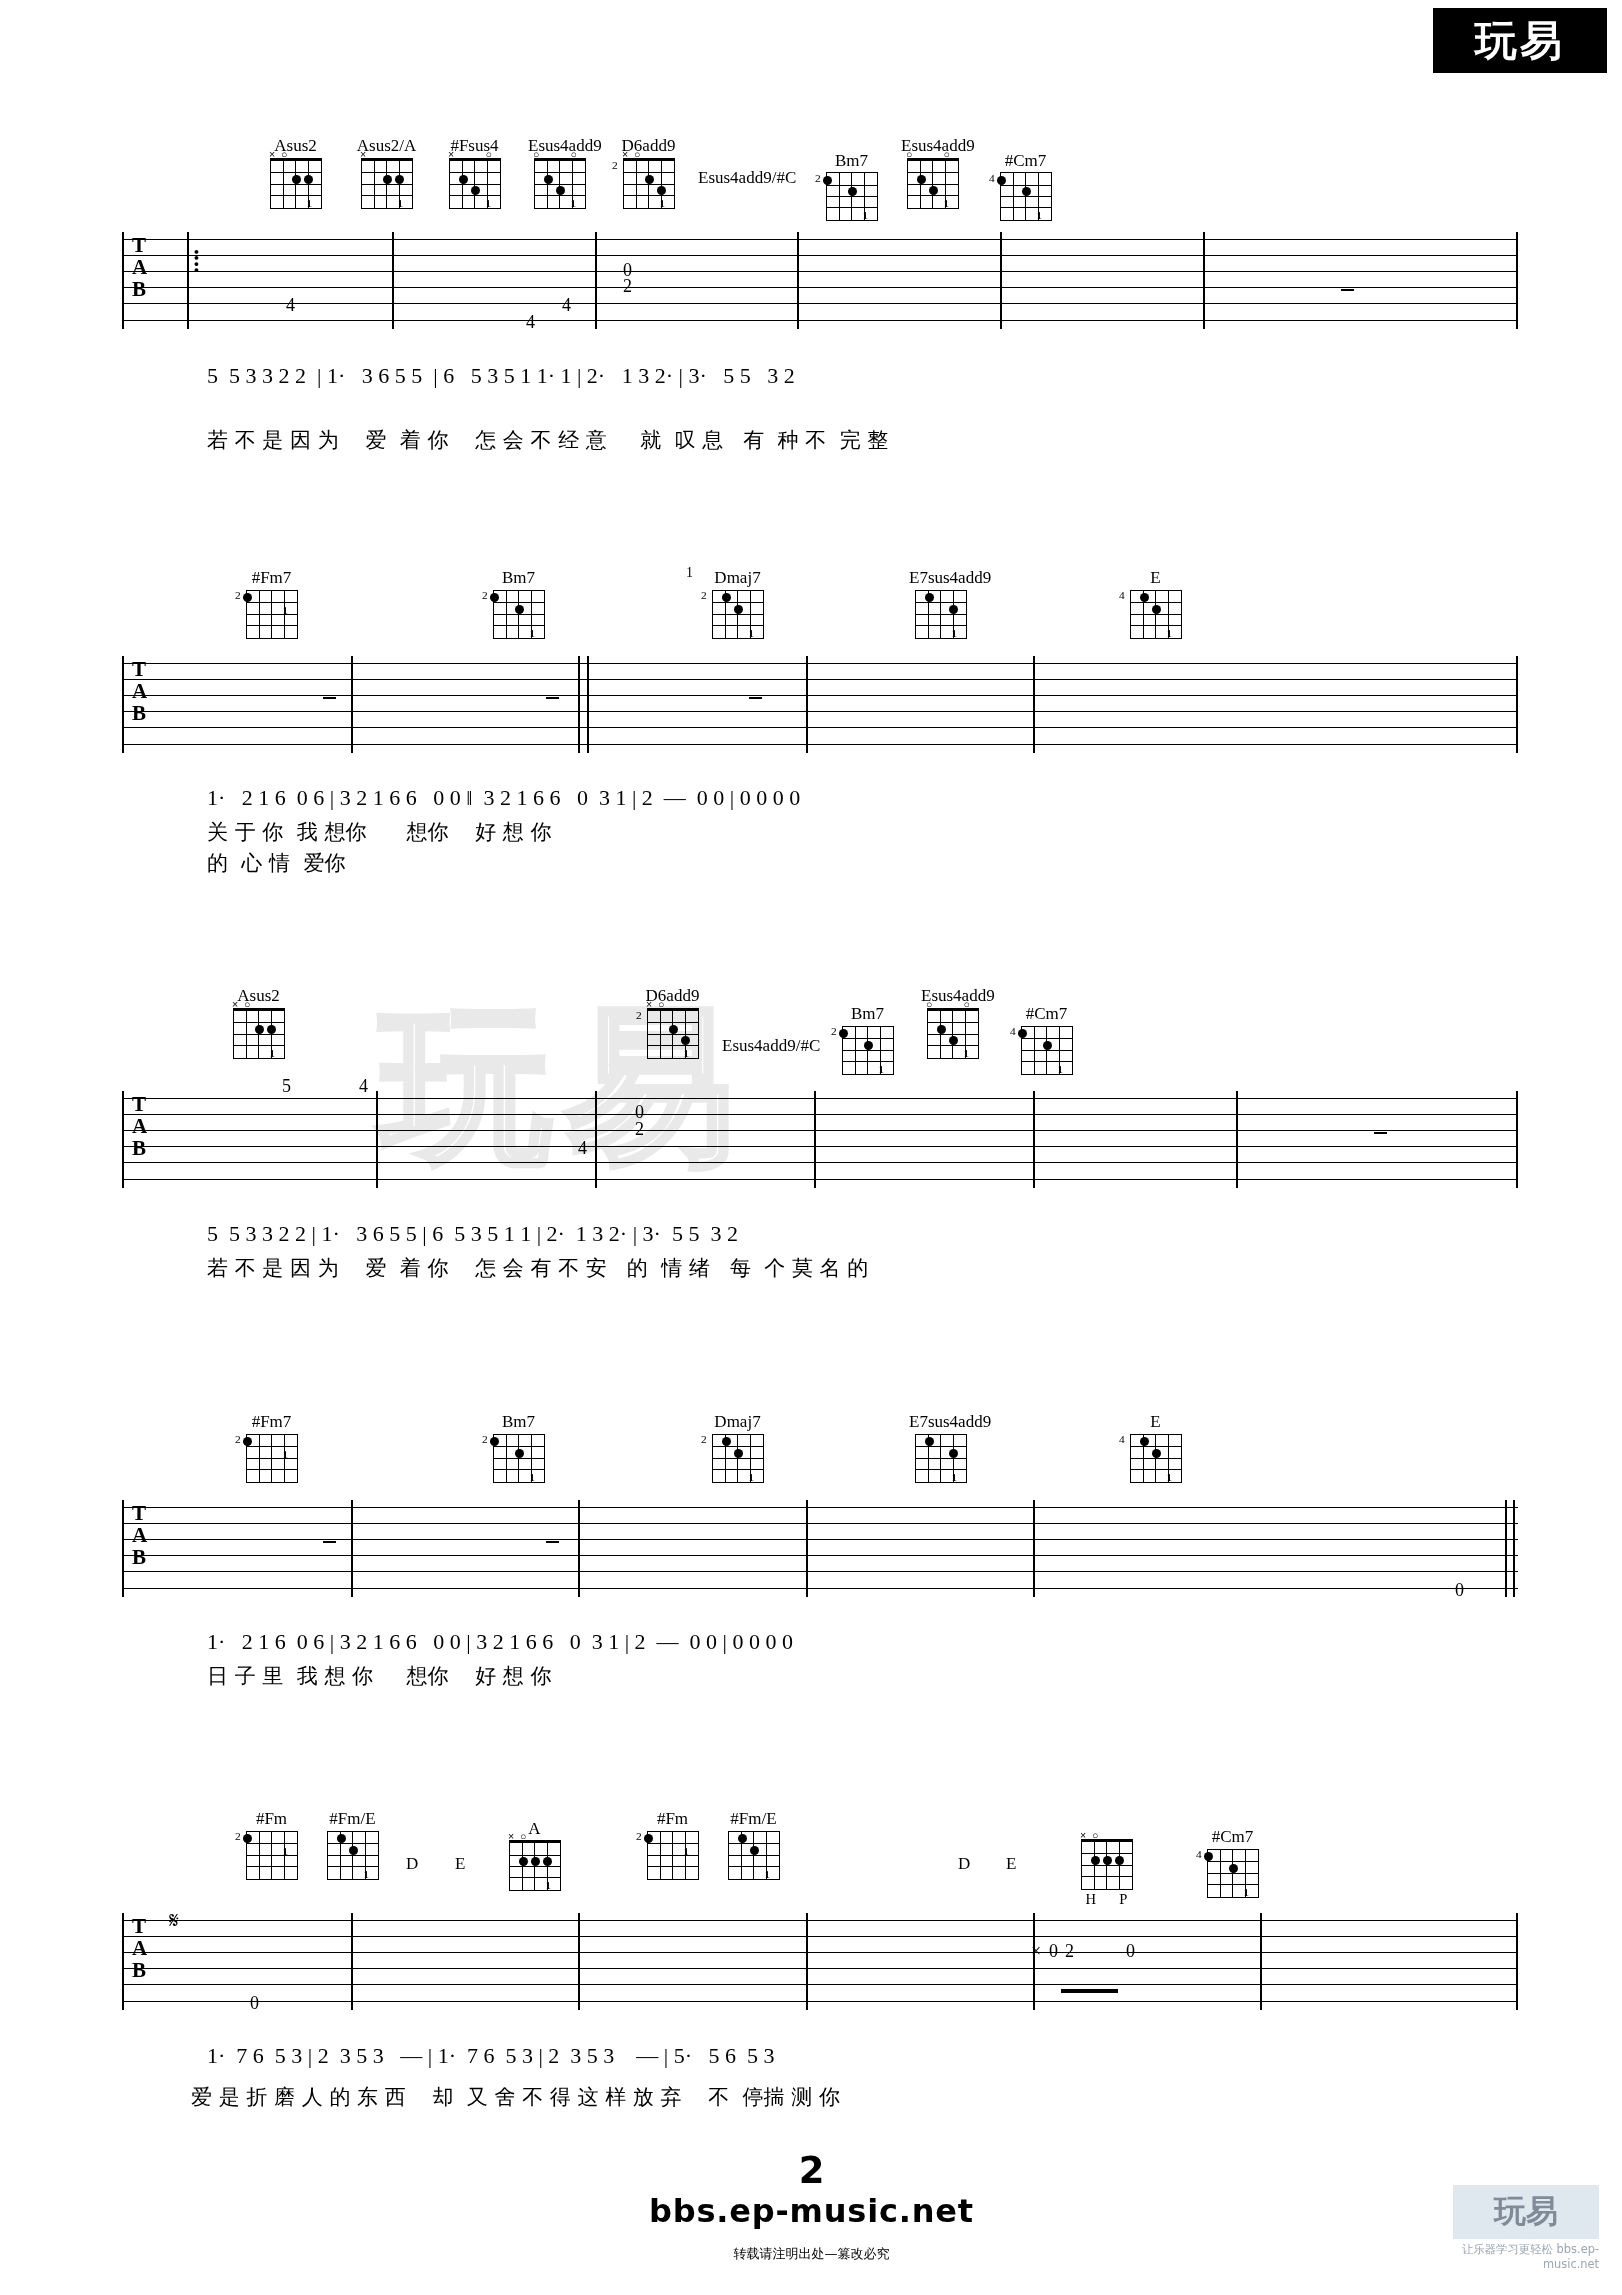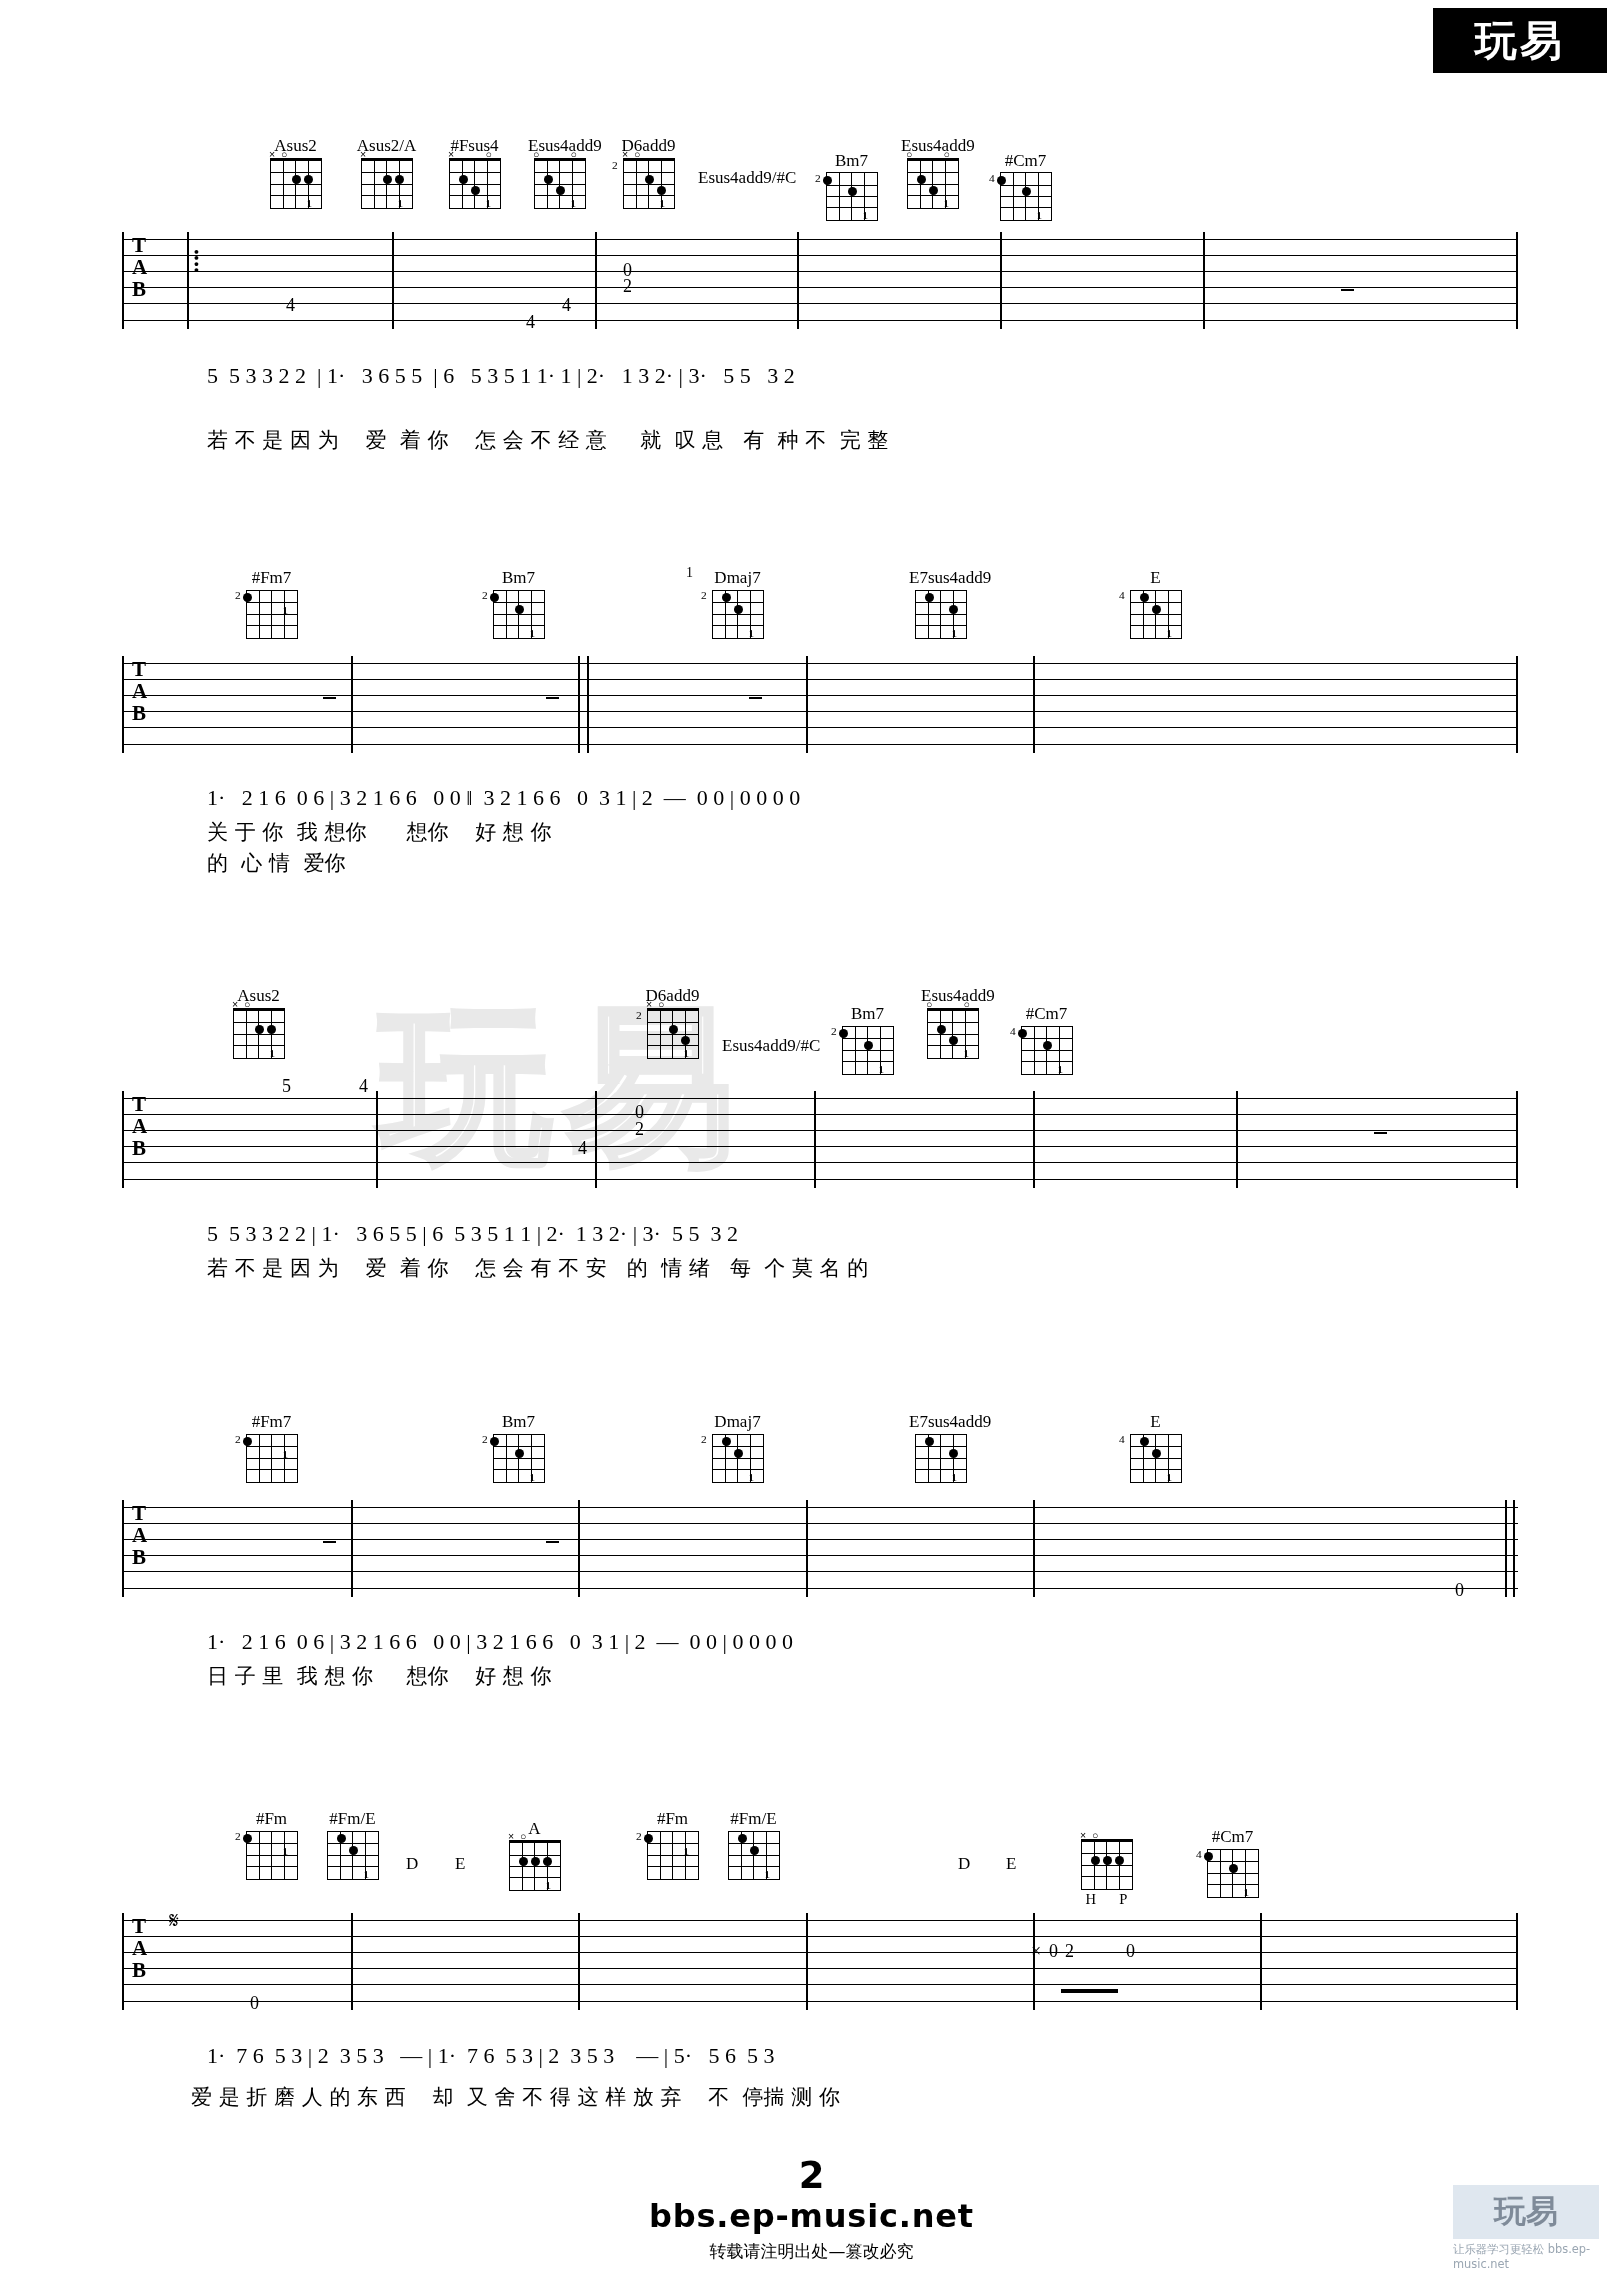--- a/index.html
+++ b/index.html
@@ -54,27 +54,27 @@
   .repeat{position:absolute;font-size:32px;font-family:"Liberation Serif",serif;}
 
   
   .wm{position:absolute;font-family:"DejaVu Sans",sans-serif;font-weight:bold;color:#ececec;
       pointer-events:none;user-select:none;}
   .wm-big{left:381px;top:974px;font-size:170px;letter-spacing:14.6px;
           -webkit-text-stroke:4.9px #e9e9e9;color:transparent;}
   .wm-box{position:absolute;right:24px;bottom:24px;width:146px;}
   .wm-box .b{background:#dfe7ef;color:#7f8b99;font-weight:bold;font-size:32px;text-align:center;padding:4.9px 0;
              font-family:"DejaVu Sans",sans-serif;}
-  .wm-box .t{font-size:11.4px;color:#9aa6b2;text-align:left;margin-top:3.2px;font-family:"DejaVu Sans",sans-serif;}
+  .wm-box .t{font-size:11.4px;color:#9aa6b2;text-align:right;margin-top:3.2px;font-family:"DejaVu Sans",sans-serif;}
 
   
   .footer{position:absolute;left:0;right:0;bottom:32px;text-align:center;}
   .pageno{font-size:37px;font-weight:bold;font-family:"DejaVu Sans",sans-serif;}
   .site{font-size:32px;font-weight:bold;font-family:"DejaVu Sans",sans-serif;letter-spacing:0.8px;}
-  .note{font-size:17px;font-family:"DejaVu Sans",sans-serif;margin-top:5px;}
+  .note{font-size:13px;font-family:"DejaVu Sans",sans-serif;margin-top:15px;}
 </style>
 </head>
 <body>
 
 <div class="page">
 
   <div class="header">
     <div class="logo-box">玩易</div>
   </div>
 

